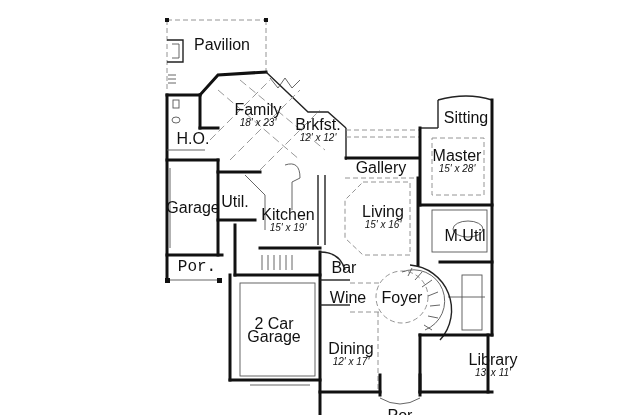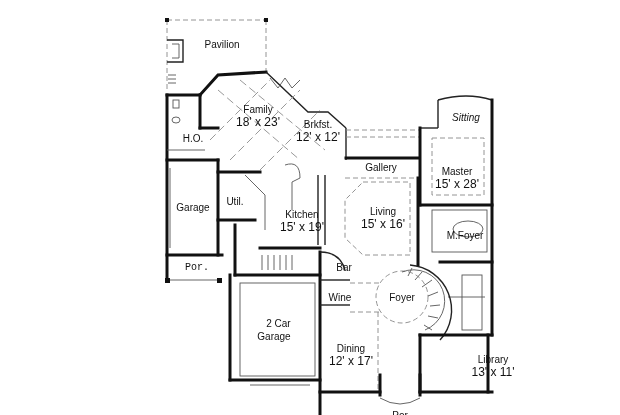--- a/index.html
+++ b/index.html
@@ -14,22 +14,22 @@
     .room-label {
       position: absolute;
       font-family: "Liberation Sans", sans-serif;
       font-size: 13px;
       color: #111;
       text-align: center;
       line-height: 13px;
       white-space: nowrap;
       transform: translateX(-50%);
     }
-    .room-label .name { display: block; font-size: 10px; }
-    .room-label .dim { display: block; font-size: 12px; }
+    .room-label .name { display: block; font-size: 16px; }
+    .room-label .dim { display: block; font-size: 10px; font-style: italic; }
   </style>
 </head>
 <body>
 
 <svg id="plan" viewBox="0 0 620 415" xmlns="http://www.w3.org/2000/svg">
 
   <g>
     <line class="dash" x1="167" y1="20" x2="266" y2="20"></line>
     <line class="dash" x1="167" y1="20" x2="167" y2="90"></line>
     <line class="dash" x1="266" y1="20" x2="266" y2="72"></line>
@@ -178,60 +178,60 @@
   <span class="name">Family</span>
   <span class="dim">18' x 23'</span>
 </div>
 <div class="room-label" style="left:318px; top:118px;">
   <span class="name">Brkfst.</span>
   <span class="dim">12' x 12'</span>
 </div>
 <div class="room-label" style="left:193px; top:132px;">
   <span class="name">H.O.</span>
 </div>
-<div class="room-label" style="left:466px; top:111px;font-style:italic;">
+<div class="room-label" style="left:466px; top:111px;">
   <span class="name">Sitting</span>
 </div>
-<div class="room-label" style="left:457px; top:149px;margin-top:16px;">
+<div class="room-label" style="left:457px; top:149px;">
   <span class="name">Master</span>
   <span class="dim">15' x 28'</span>
 </div>
 <div class="room-label" style="left:381px; top:161px;">
   <span class="name">Gallery</span>
 </div>
 <div class="room-label" style="left:193px; top:201px;">
   <span class="name">Garage</span>
 </div>
 <div class="room-label" style="left:235px; top:195px;">
   <span class="name">Util.</span>
 </div>
-<div class="room-label" style="left:302px; top:208px;">
+<div class="room-label" style="left:288px; top:208px;">
   <span class="name">Kitchen</span>
   <span class="dim">15' x 19'</span>
 </div>
 <div class="room-label" style="left:383px; top:205px;">
   <span class="name">Living</span>
   <span class="dim">15' x 16'</span>
 </div>
 <div class="room-label" style="left:465px; top:229px;">
-  <span class="name">M.Foyer</span>
+  <span class="name">M.Util</span>
 </div>
 <div class="room-label" style="left:197px; top:261px;font-family:Liberation Mono, monospace;">
   <span class="name">Por.</span>
 </div>
 <div class="room-label" style="left:336px; top:261px;padding-left:16px;">
   <span class="name">Bar</span>
 </div>
-<div class="room-label" style="left:340px; top:291px;">
+<div class="room-label" style="left:348px; top:291px;">
   <span class="name">Wine</span>
 </div>
 <div class="room-label" style="left:402px; top:291px;text-align:right;">
   <span class="name">Foyer</span>
 </div>
-<div class="room-label" style="left:274px; top:317px;text-align:right;">
+<div class="room-label" style="left:274px; top:317px;">
   <span class="name">2 Car</span>
   <span class="name">Garage</span>
 </div>
 <div class="room-label" style="left:351px; top:342px;">
   <span class="name">Dining</span>
   <span class="dim">12' x 17'</span>
 </div>
 <div class="room-label" style="left:453px; top:353px;margin-left:40px;">
   <span class="name">Library</span>
   <span class="dim">13' x 11'</span>

